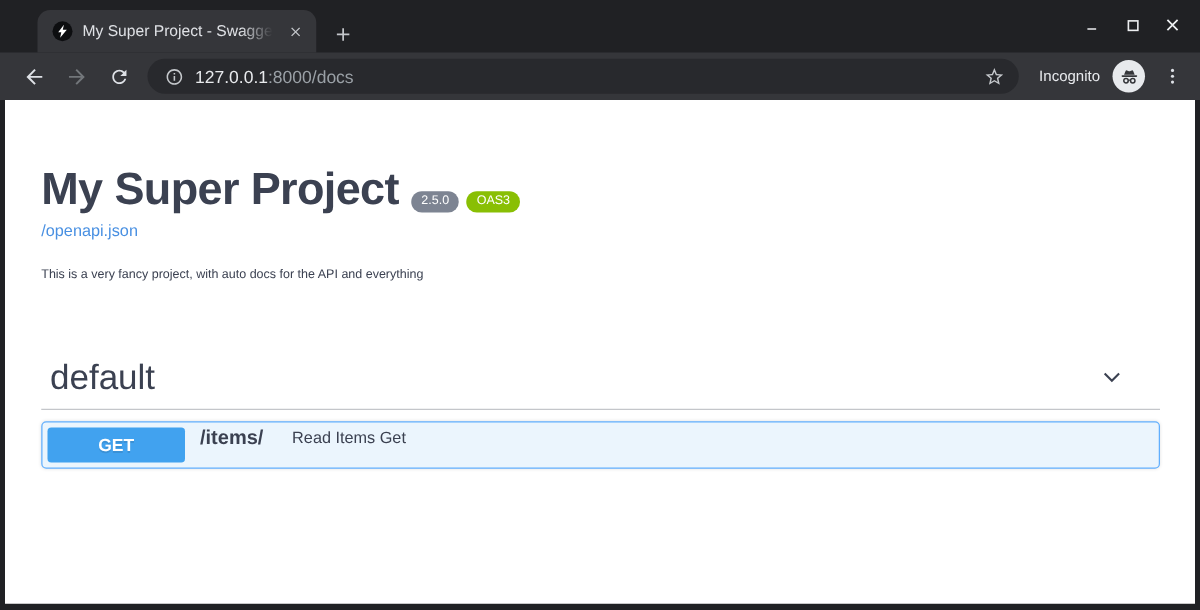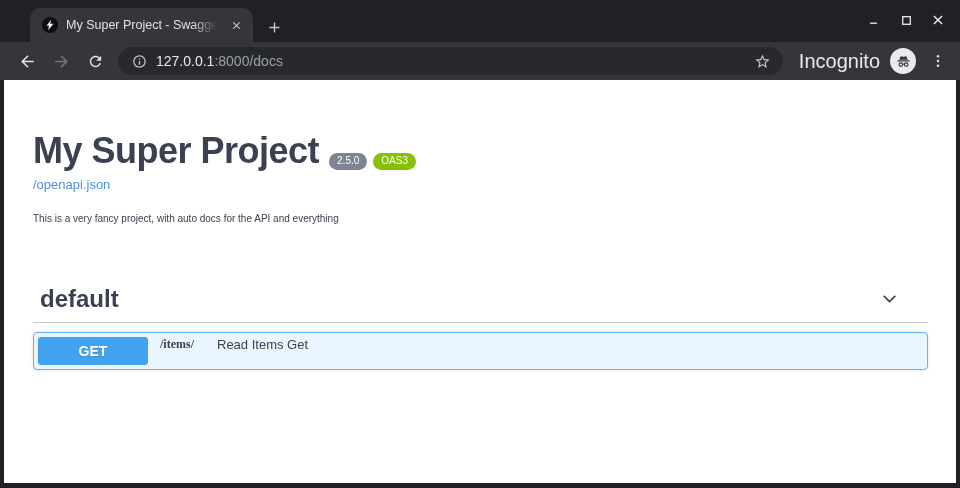--- a/index.html
+++ b/index.html
@@ -32,50 +32,50 @@
   .nav-ic{width:26px;height:26px;display:flex;align-items:center;justify-content:center;
           color:#dee1e6;margin-right:8px;border-radius:50%}
   .nav-ic.disabled{color:var(--icon-dim)}
   .urlbar{flex:1;height:28px;background:var(--pill);border-radius:14px;display:flex;align-items:center;
           padding:0 8px 0 10px;margin:0 4px 0 2px;min-width:0}
   .urlbar .info{width:22px;height:22px;display:flex;align-items:center;justify-content:center;color:#c4c7cb}
   .url-text{flex:1;font-size:14px;margin-left:6px;white-space:nowrap;overflow:hidden}
   .url-text .host{color:var(--txt-bright)}
   .url-text .rest{color:var(--txt-dim)}
   .star{width:24px;height:24px;display:flex;align-items:center;justify-content:center;color:#c4c7cb}
-  .incog-label{color:var(--txt-bright);font-size:20px;margin:0 10px 0 12px}
+  .incog-label{color:var(--txt-bright);font-size:12px;margin:0 10px 0 12px}
   .incog-badge{width:26px;height:26px;border-radius:50%;background:#e8eaed;display:flex;
                align-items:center;justify-content:center;color:#35363a}
   .menu-dots{width:24px;height:24px;margin-left:10px;display:flex;align-items:center;justify-content:center;color:#dee1e6}
 
   
   .viewport{position:absolute;top:80px;left:4px;right:4px;bottom:5px;background:#fff;overflow:hidden}
   .wrapper{padding:52px 28px 0 29px}
   .info-head{display:flex;align-items:flex-end}
   .page-title{font-size:36px;font-weight:bold;color:var(--heading_color,#3b4151);line-height:1.05;letter-spacing:-.5px}
   .badges{display:flex;margin-left:10px;margin-top:6px}
   .badge{font-size:10px;font-weight:normal;color:#fff;padding:2px 8px 3px;border-radius:10px;margin-right:6px;line-height:1.2}
   .badge.version{background:var(--badge_version_bg,#7d8492)}
   .badge.oas{background:var(--badge_oas_bg,#89bf04)}
   .spec-link{display:inline-block;margin-top:7px;font-size:13px;color:var(--link_blue,#4990e2);text-decoration:none}
   .description{margin-top:20px;font-size:10px;color:var(--heading_color,#3b4151)}
 
   .opblock-tag{margin-top:61px;display:flex;align-items:center;justify-content:space-between;
                padding:0 0 9px 7px;border-bottom:1px solid rgba(59,65,81,.3);cursor:pointer}
-  .opblock-tag h3{font-size:24px;font-weight:bold;color:var(--heading_color,#3b4151)}
+  .opblock-tag h3{font-size:28px;font-weight:normal;color:var(--heading_color,#3b4151)}
   .chevron{color:#3b4151;margin-right:28px;display:flex}
 
   .opblock{margin-top:9px;border:1px solid var(--block_border,#61affe);border-radius:4px;
            background:var(--block_bg,#ebf5fd);box-shadow:0 0 3px rgba(0,0,0,.12)}
   .op-summary{display:flex;padding:4px;cursor:pointer}
   .method{width:110px;height:28px;border-radius:3px;background:var(--method_get_blue,#41a2ef);
           color:#fff;font-weight:bold;font-size:14px;display:flex;align-items:center;justify-content:center;
           text-shadow:0 1px 0 rgba(0,0,0,.1)}
-  .op-path{margin-left:12px;font-family:Liberation Serif, serif;
-           font-weight:bold;font-size:12px;color:#3b4151}
+  .op-path{margin-left:12px;font-family:Liberation Sans, sans-serif;
+           font-weight:bold;font-size:16px;color:#3b4151}
   .op-summary-text{margin-left:23px;font-size:13px;color:#3b4151}
 
   svg{display:block}
 </style>
 </head>
 <body>
 
 <div class="tabstrip">
   <div class="tab">
     <span class="favicon">

